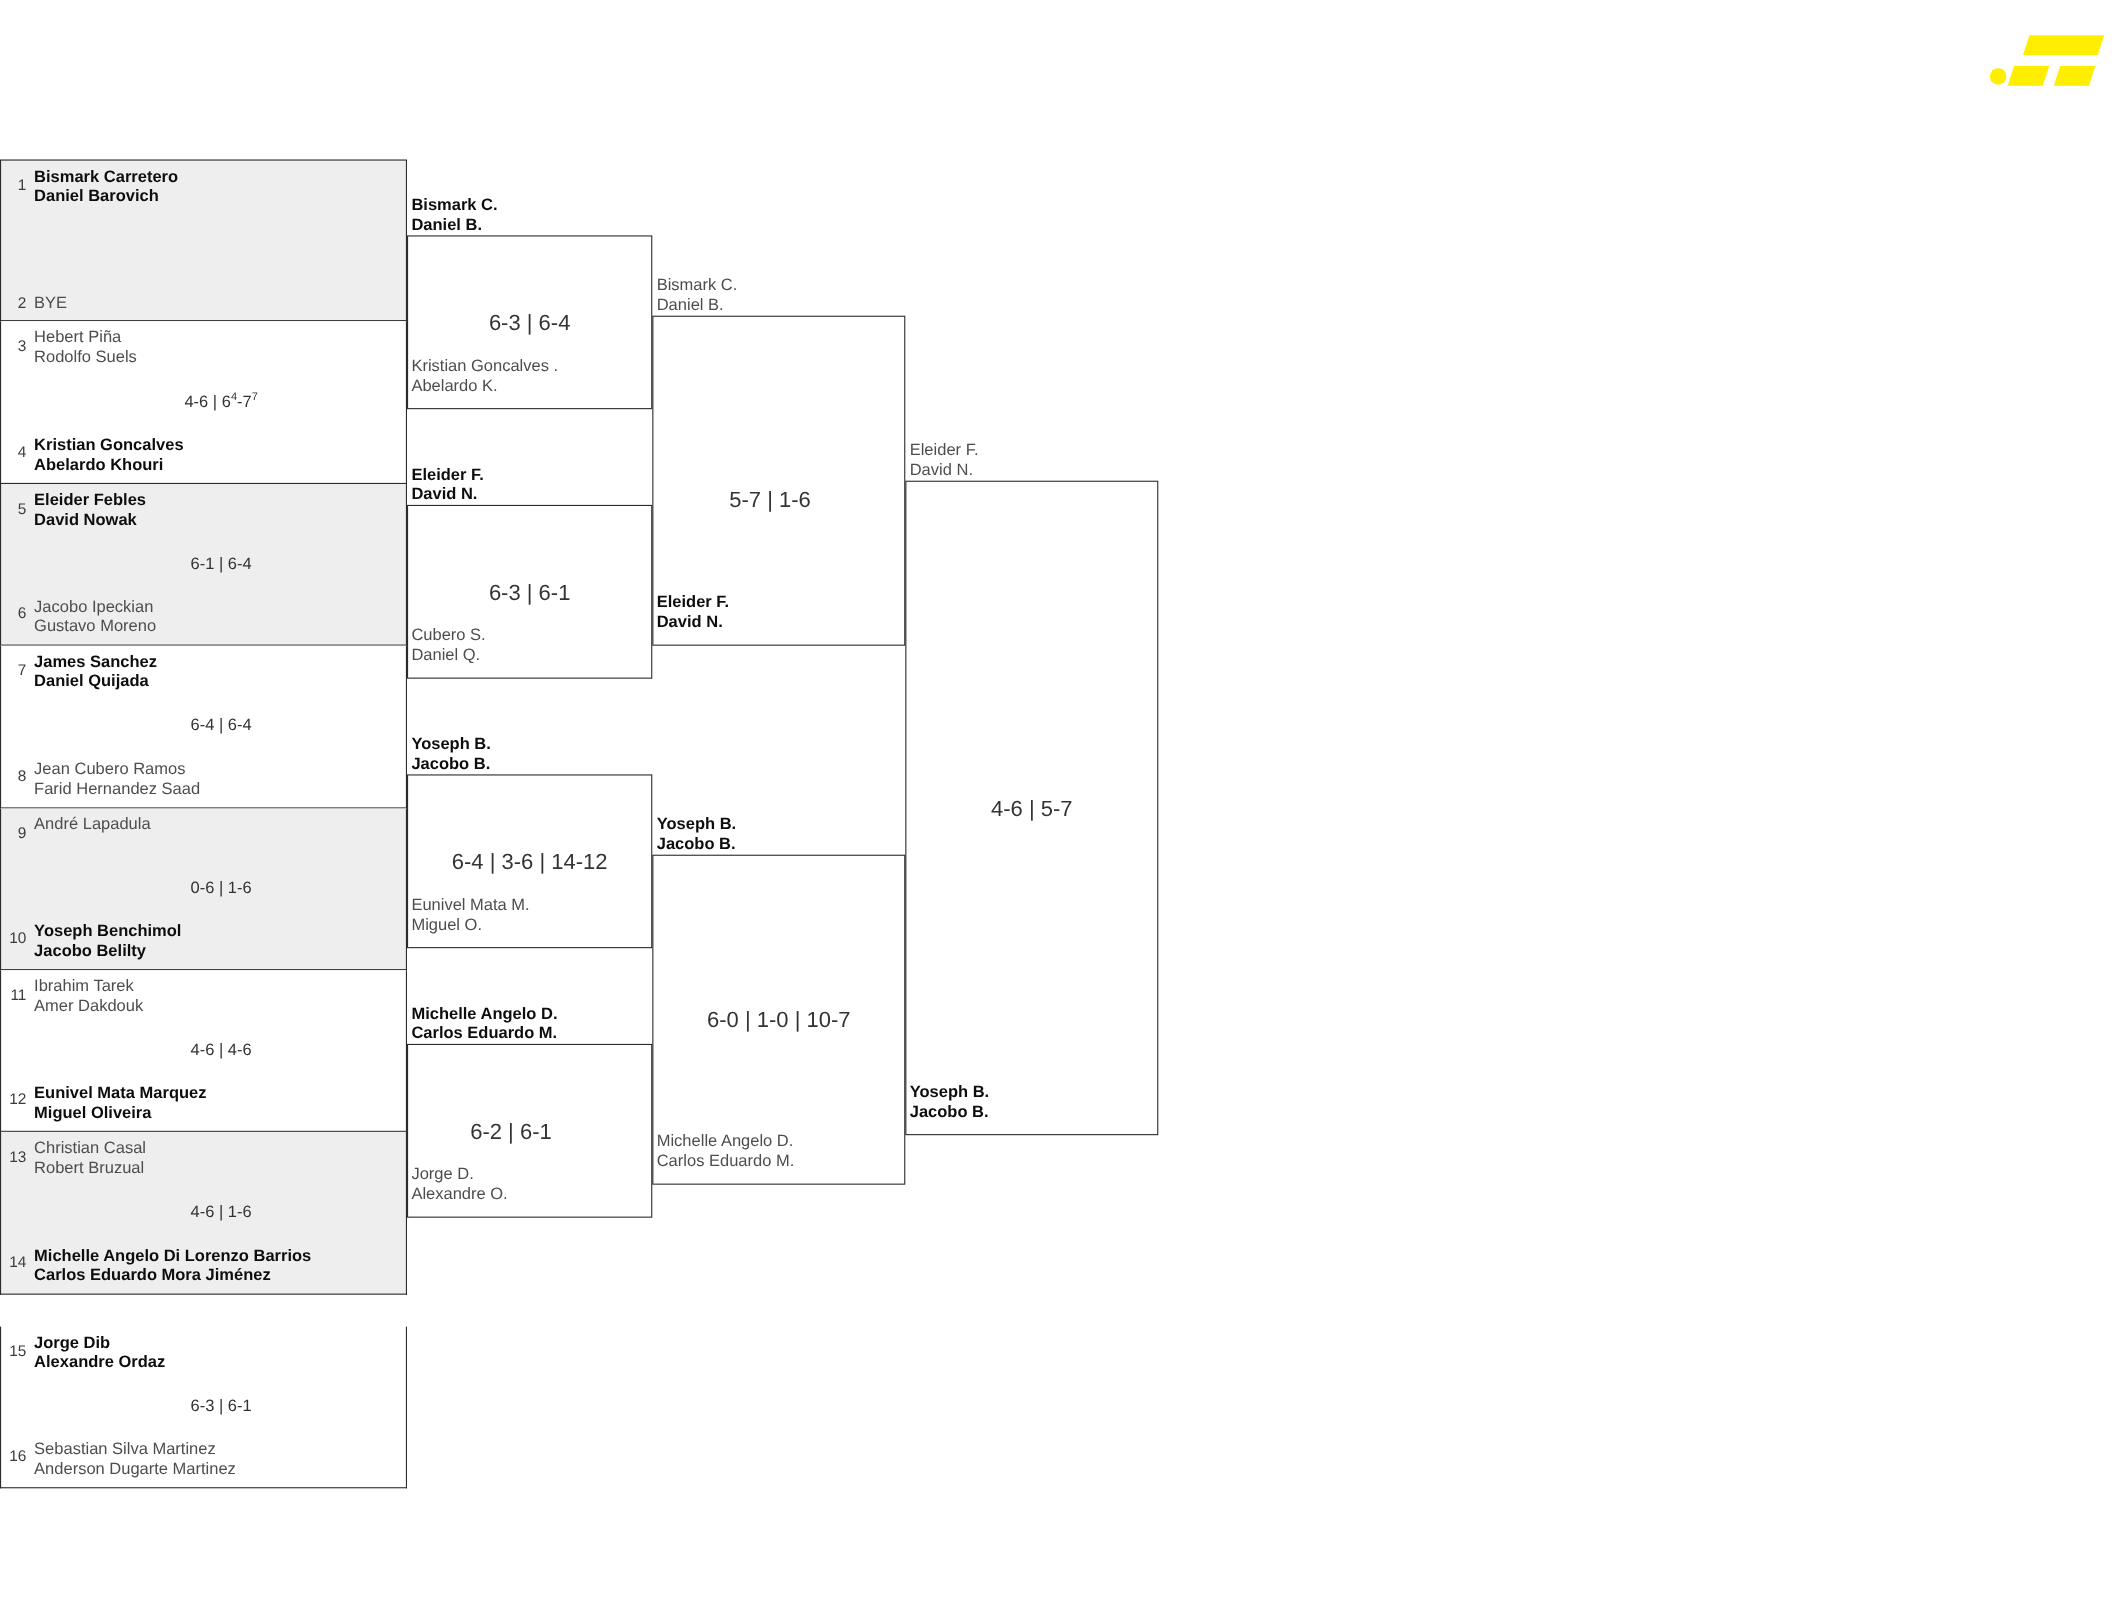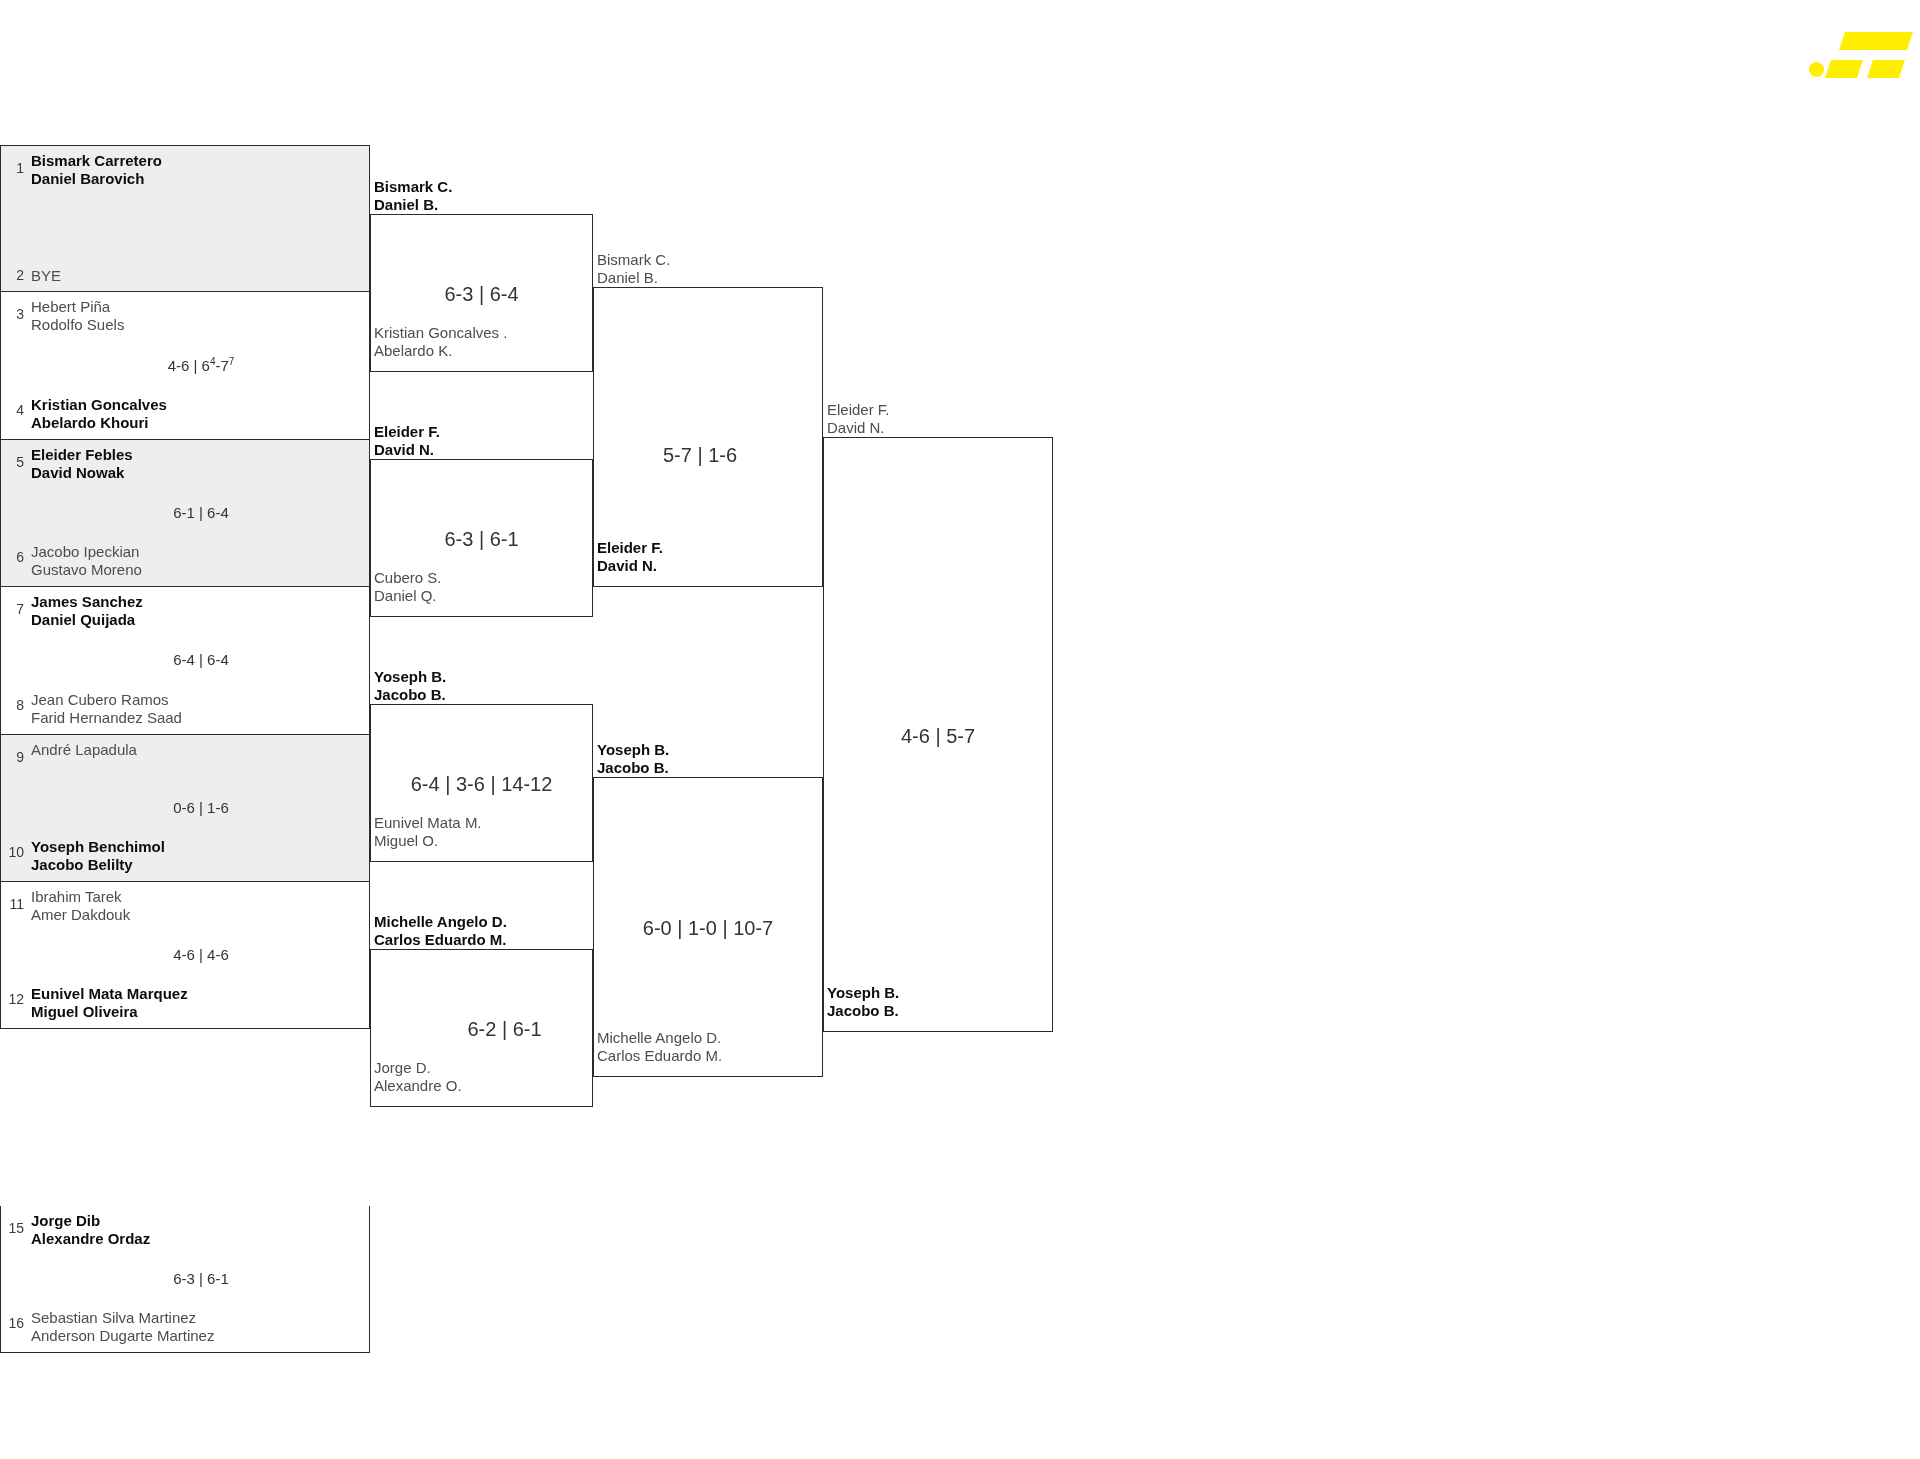--- a/index.html
+++ b/index.html
@@ -253,20 +253,33 @@
         <span class="ln">Ibrahim Tarek</span>
         <span class="ln">Amer Dakdouk</span>
       </div>
       <div class="seed" style="top: 109px;">12</div>
       <div class="team win" style="top: 103px;">
         <span class="ln">Eunivel Mata Marquez</span>
         <span class="ln">Miguel Oliveira</span>
       </div>
       <div class="r1-score" style="top: 64px;">4-6 | 4-6</div>
     </div>
+    <div class="r1-pair shaded" style="left: 0px; top: 1029px; height: 148px;">
+      <div class="seed" style="top: 14px;">13</div>
+      <div class="team lose" style="top: 6px;">
+        <span class="ln">Christian Casal</span>
+        <span class="ln">Robert Bruzual</span>
+      </div>
+      <div class="seed" style="top: 110px;">14</div>
+      <div class="team win" style="top: 104px;">
+        <span class="ln">Michelle Angelo Di Lorenzo Barrios</span>
+        <span class="ln">Carlos Eduardo Mora Jiménez</span>
+      </div>
+      <div class="r1-score" style="top: 64px;">4-6 | 1-6</div>
+    </div>
     <div class="r1-pair plain" style="left: 0px; top: 1206px; height: 147px;">
       <div class="seed" style="top: 14px;">15</div>
       <div class="team win" style="top: 6px;">
         <span class="ln">Jorge Dib</span>
         <span class="ln">Alexandre Ordaz</span>
       </div>
       <div class="seed" style="top: 109px;">16</div>
       <div class="team lose" style="top: 103px;">
         <span class="ln">Sebastian Silva Martinez</span>
         <span class="ln">Anderson Dugarte Martinez</span>
@@ -301,21 +314,21 @@
     <div class="mscore" style="left: 370px; top: 773px; width: 223px;">6-4 | 3-6 | 14-12</div>
     <div class="adv lose" style="left: 374px; top: 814px;">
       <span class="ln">Eunivel Mata M.</span>
       <span class="ln">Miguel O.</span>
     </div>
     <div class="adv win" style="left: 374px; top: 913px;">
       <span class="ln">Michelle Angelo D.</span>
       <span class="ln">Carlos Eduardo M.</span>
     </div>
     <div class="mbox" style="left: 370px; top: 949px; width: 223px; height: 158px;"></div>
-    <div class="mscore" style="left: 370px; top: 1018px; width: 189px; padding-left: 40px;">6-2 | 6-1</div>
+    <div class="mscore" style="left: 370px; top: 1018px; width: 189px;">6-2 | 6-1</div>
     <div class="adv lose" style="left: 374px; top: 1059px;">
       <span class="ln">Jorge D.</span>
       <span class="ln">Alexandre O.</span>
     </div>
     <div class="adv lose" style="left: 597px; top: 251px;">
       <span class="ln">Bismark C.</span>
       <span class="ln">Daniel B.</span>
     </div>
     <div class="mbox" style="left: 593px; top: 287px; width: 230px; height: 300px;"></div>
     <div class="mscore" style="left: 593px; top: 444px; width: 214px;">5-7 | 1-6</div>

